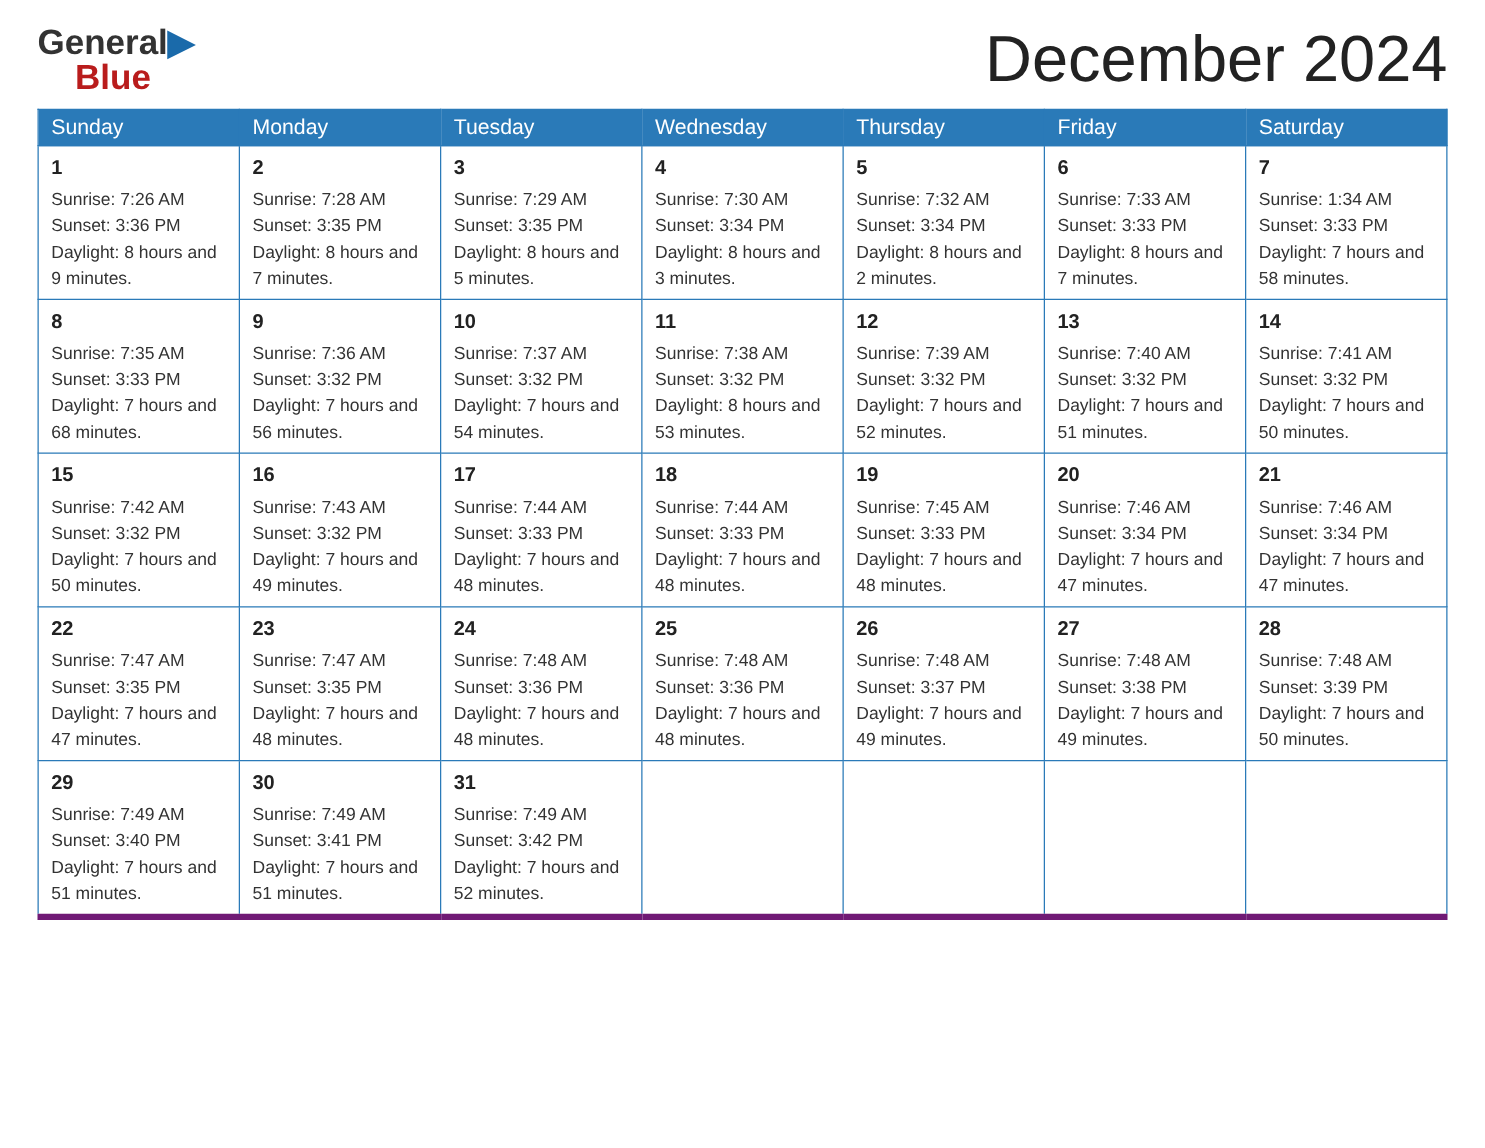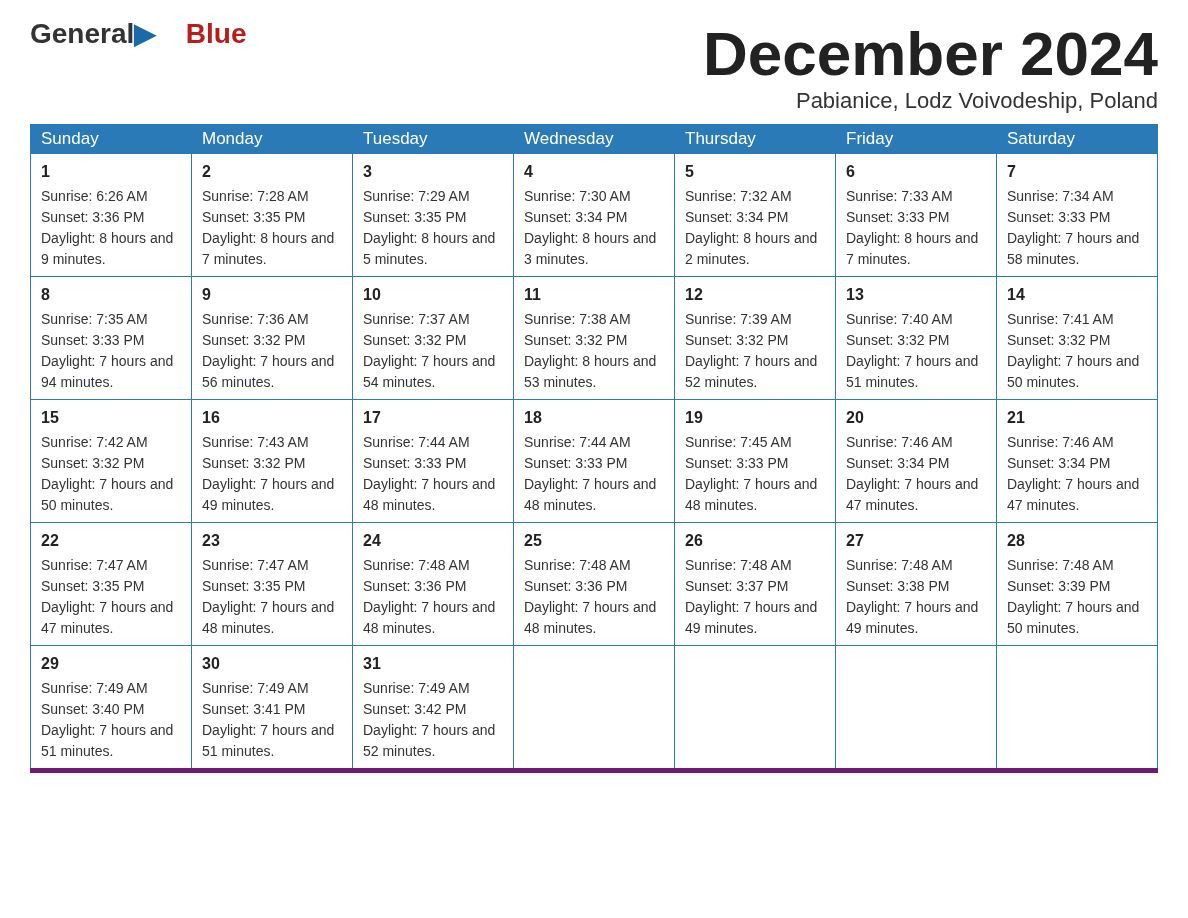--- a/index.html
+++ b/index.html
@@ -11,21 +11,21 @@
       padding: 20px 30px;
     }
     .header {
       display: flex;
       justify-content: space-between;
       align-items: flex-start;
       margin-bottom: 10px;
     }
     .logo {
       display: flex;
-      flex-direction: row;
+      flex-direction: column;
       align-items: flex-start;
     }
     .logo-general {
       font-size: 28px;
       font-weight: bold;
       color: #333;
       line-height: 1;
     }
     .logo-general span {
       color: #1a6aaa;
@@ -38,22 +38,22 @@
       margin-left: 30px;
     }
     .logo-top-row {
       display: flex;
       align-items: center;
     }
     .title-block {
       text-align: right;
     }
     .title-block h1 {
-      font-size: 62px;
-      font-weight: bold;
+      font-size: 52px;
+      font-weight: normal;
       color: #222;
       line-height: 1.1;
     }
     .title-block h2 {
       font-size: 22px;
       font-weight: normal;
       color: #333;
     }
     table {
       width: 100%;
@@ -98,48 +98,47 @@
 
 <div class="header">
   <div class="logo">
     <div class="logo-top-row">
       <span class="logo-general">General<span>▶</span></span>
     </div>
     <span class="logo-blue">Blue</span>
   </div>
   <div class="title-block">
     <h1>December 2024</h1>
-    <h2>Pabianice, Lodz Voivodeship, Poland</h2>
   </div>
 </div>
 
 <table>
   <thead>
     <tr>
     <th>Sunday</th>
         <th>Monday</th>
         <th>Tuesday</th>
         <th>Wednesday</th>
         <th>Thursday</th>
         <th>Friday</th>
         <th>Saturday</th>
       </tr>
   </thead>
   <tbody id="calendar-body">
   <tr>
-        <td><span class="day-num">1</span><span>Sunrise: 6:26 AM</span><br><span>Sunset: 3:36 PM</span><br><span>Daylight: 8 hours and 9 minutes.</span></td>
+        <td><span class="day-num">1</span><span>Sunrise: 7:26 AM</span><br><span>Sunset: 3:36 PM</span><br><span>Daylight: 8 hours and 9 minutes.</span></td>
         <td><span class="day-num">2</span><span>Sunrise: 7:28 AM</span><br><span>Sunset: 3:35 PM</span><br><span>Daylight: 8 hours and 7 minutes.</span></td>
         <td><span class="day-num">3</span><span>Sunrise: 7:29 AM</span><br><span>Sunset: 3:35 PM</span><br><span>Daylight: 8 hours and 5 minutes.</span></td>
         <td><span class="day-num">4</span><span>Sunrise: 7:30 AM</span><br><span>Sunset: 3:34 PM</span><br><span>Daylight: 8 hours and 3 minutes.</span></td>
         <td><span class="day-num">5</span><span>Sunrise: 7:32 AM</span><br><span>Sunset: 3:34 PM</span><br><span>Daylight: 8 hours and 2 minutes.</span></td>
         <td><span class="day-num">6</span><span>Sunrise: 7:33 AM</span><br><span>Sunset: 3:33 PM</span><br><span>Daylight: 8 hours and 7 minutes.</span></td>
-        <td><span class="day-num">7</span><span>Sunrise: 7:34 AM</span><br><span>Sunset: 3:33 PM</span><br><span>Daylight: 7 hours and 58 minutes.</span></td>
+        <td><span class="day-num">7</span><span>Sunrise: 1:34 AM</span><br><span>Sunset: 3:33 PM</span><br><span>Daylight: 7 hours and 58 minutes.</span></td>
       </tr>
       <tr>
-        <td><span class="day-num">8</span><span>Sunrise: 7:35 AM</span><br><span>Sunset: 3:33 PM</span><br><span>Daylight: 7 hours and 94 minutes.</span></td>
+        <td><span class="day-num">8</span><span>Sunrise: 7:35 AM</span><br><span>Sunset: 3:33 PM</span><br><span>Daylight: 7 hours and 68 minutes.</span></td>
         <td><span class="day-num">9</span><span>Sunrise: 7:36 AM</span><br><span>Sunset: 3:32 PM</span><br><span>Daylight: 7 hours and 56 minutes.</span></td>
         <td><span class="day-num">10</span><span>Sunrise: 7:37 AM</span><br><span>Sunset: 3:32 PM</span><br><span>Daylight: 7 hours and 54 minutes.</span></td>
         <td><span class="day-num">11</span><span>Sunrise: 7:38 AM</span><br><span>Sunset: 3:32 PM</span><br><span>Daylight: 8 hours and 53 minutes.</span></td>
         <td><span class="day-num">12</span><span>Sunrise: 7:39 AM</span><br><span>Sunset: 3:32 PM</span><br><span>Daylight: 7 hours and 52 minutes.</span></td>
         <td><span class="day-num">13</span><span>Sunrise: 7:40 AM</span><br><span>Sunset: 3:32 PM</span><br><span>Daylight: 7 hours and 51 minutes.</span></td>
         <td><span class="day-num">14</span><span>Sunrise: 7:41 AM</span><br><span>Sunset: 3:32 PM</span><br><span>Daylight: 7 hours and 50 minutes.</span></td>
       </tr>
       <tr>
         <td><span class="day-num">15</span><span>Sunrise: 7:42 AM</span><br><span>Sunset: 3:32 PM</span><br><span>Daylight: 7 hours and 50 minutes.</span></td>
         <td><span class="day-num">16</span><span>Sunrise: 7:43 AM</span><br><span>Sunset: 3:32 PM</span><br><span>Daylight: 7 hours and 49 minutes.</span></td>

